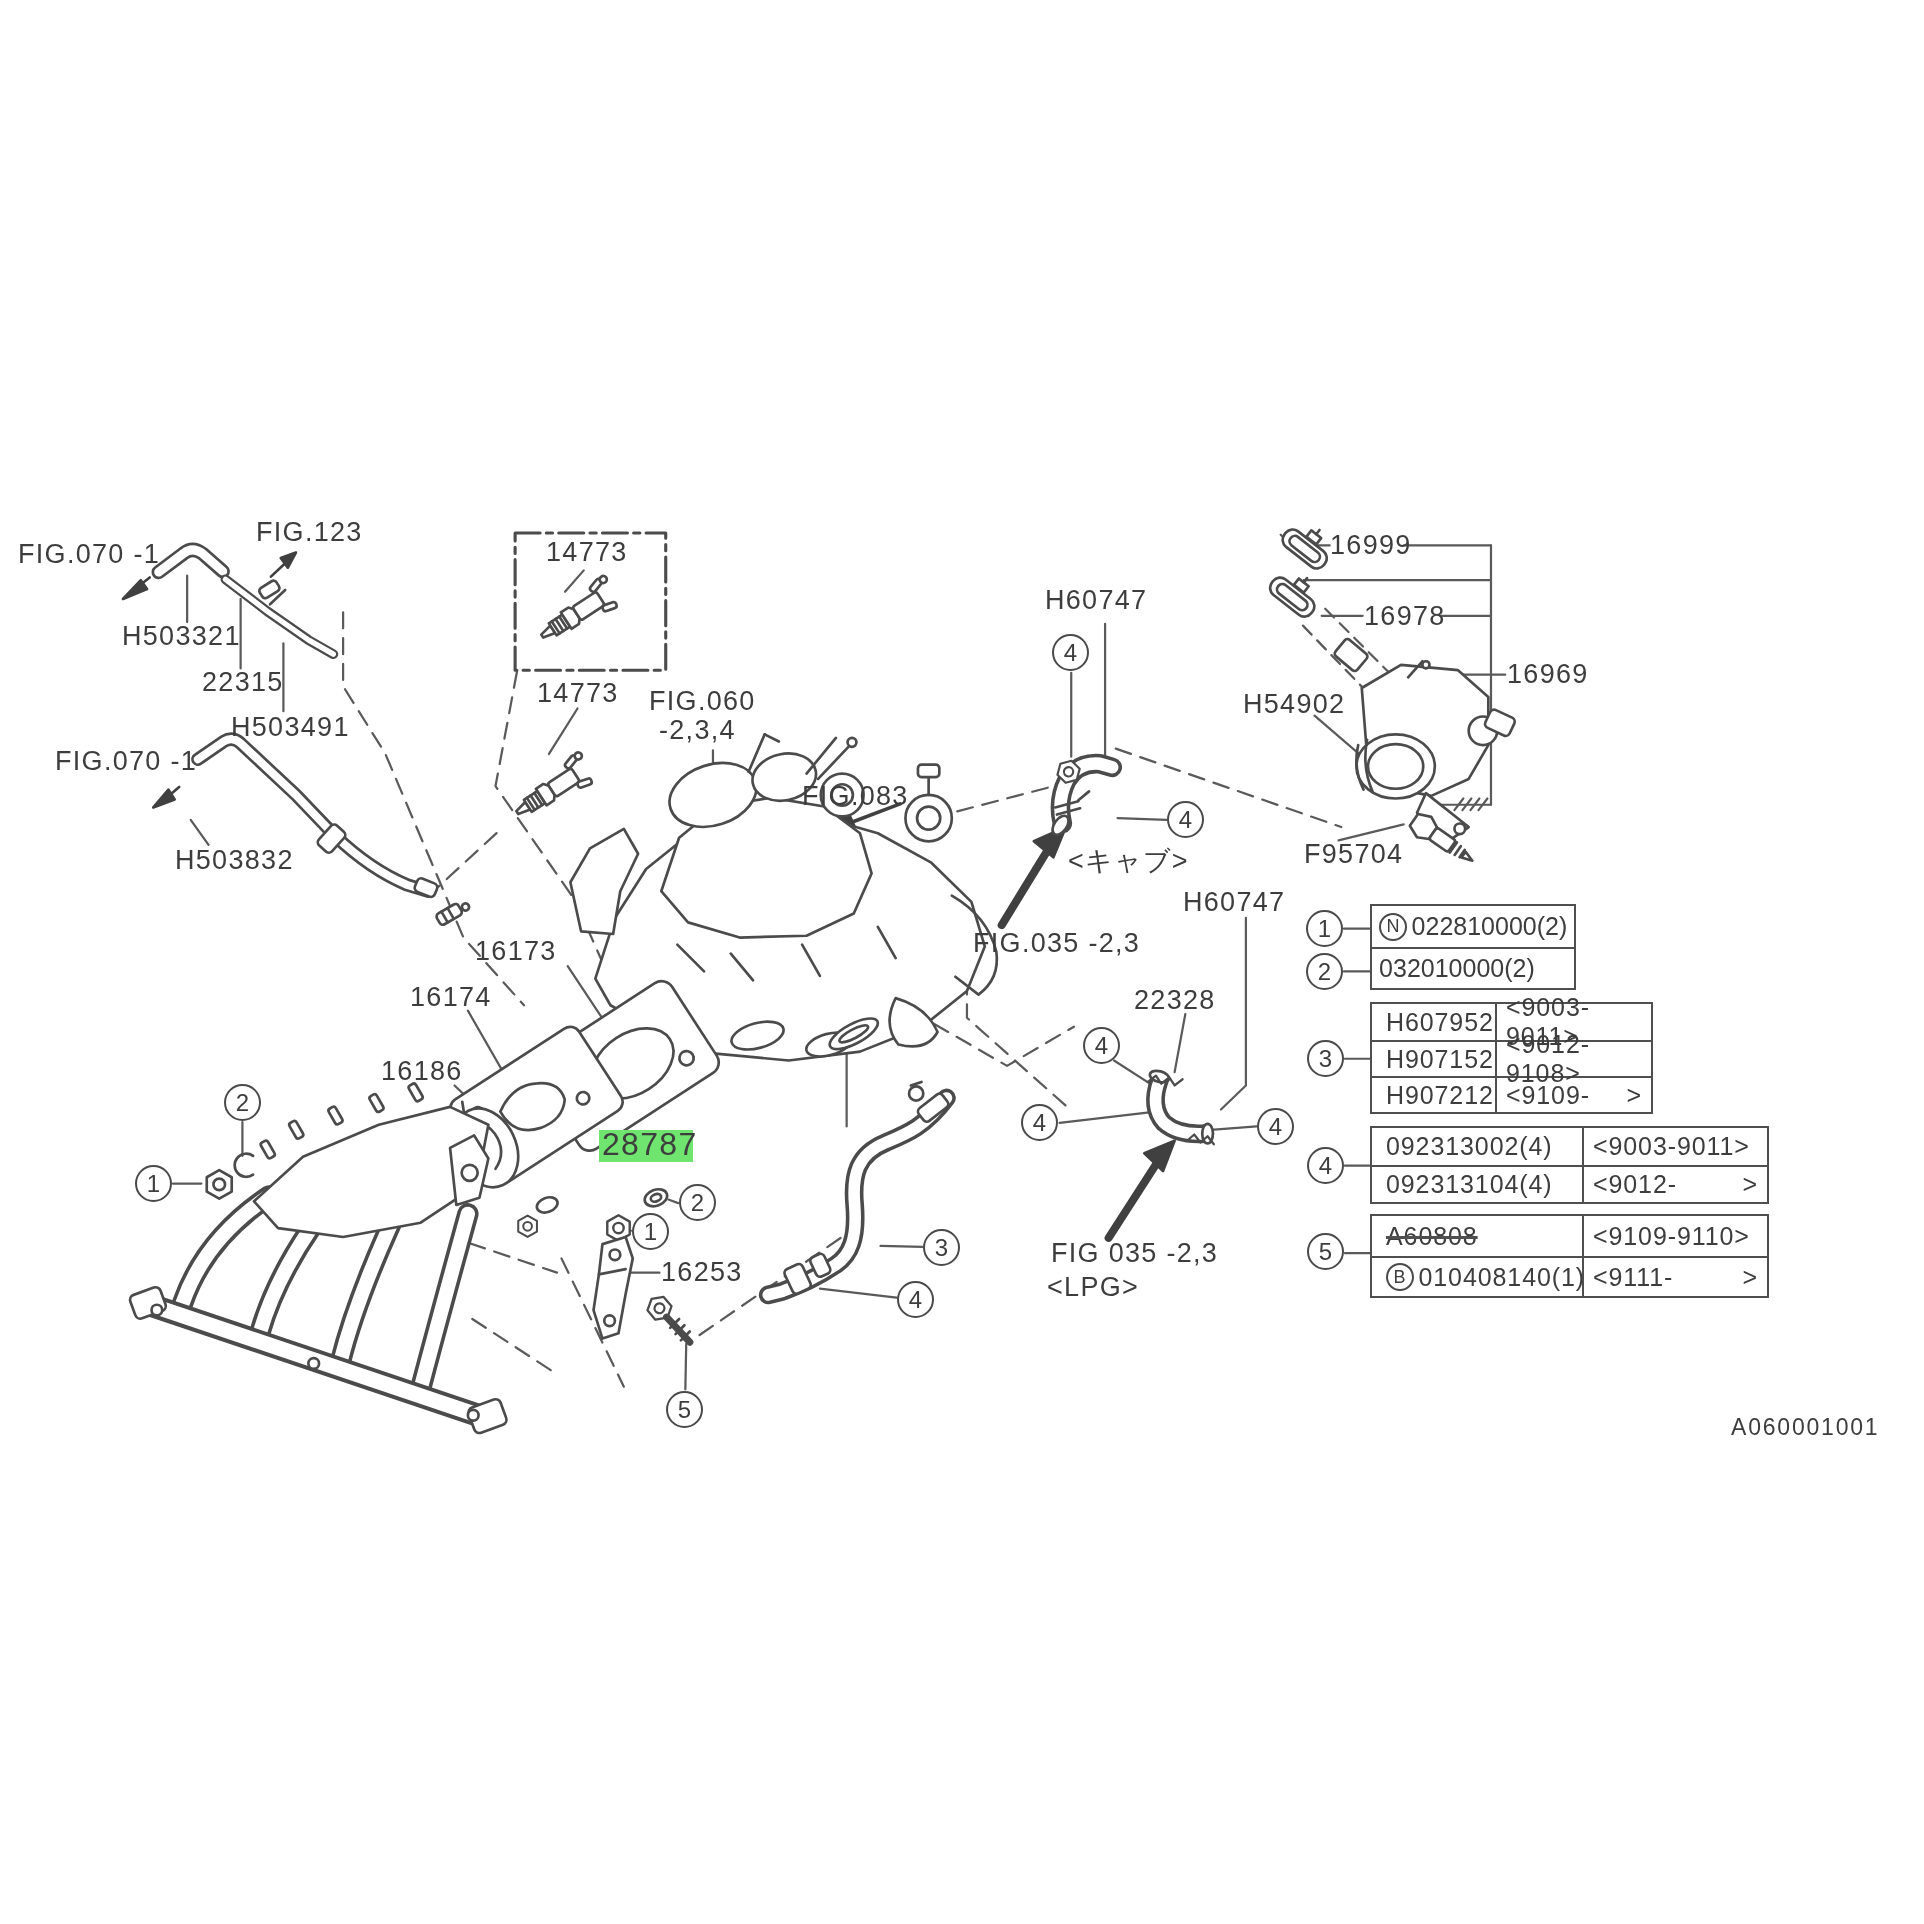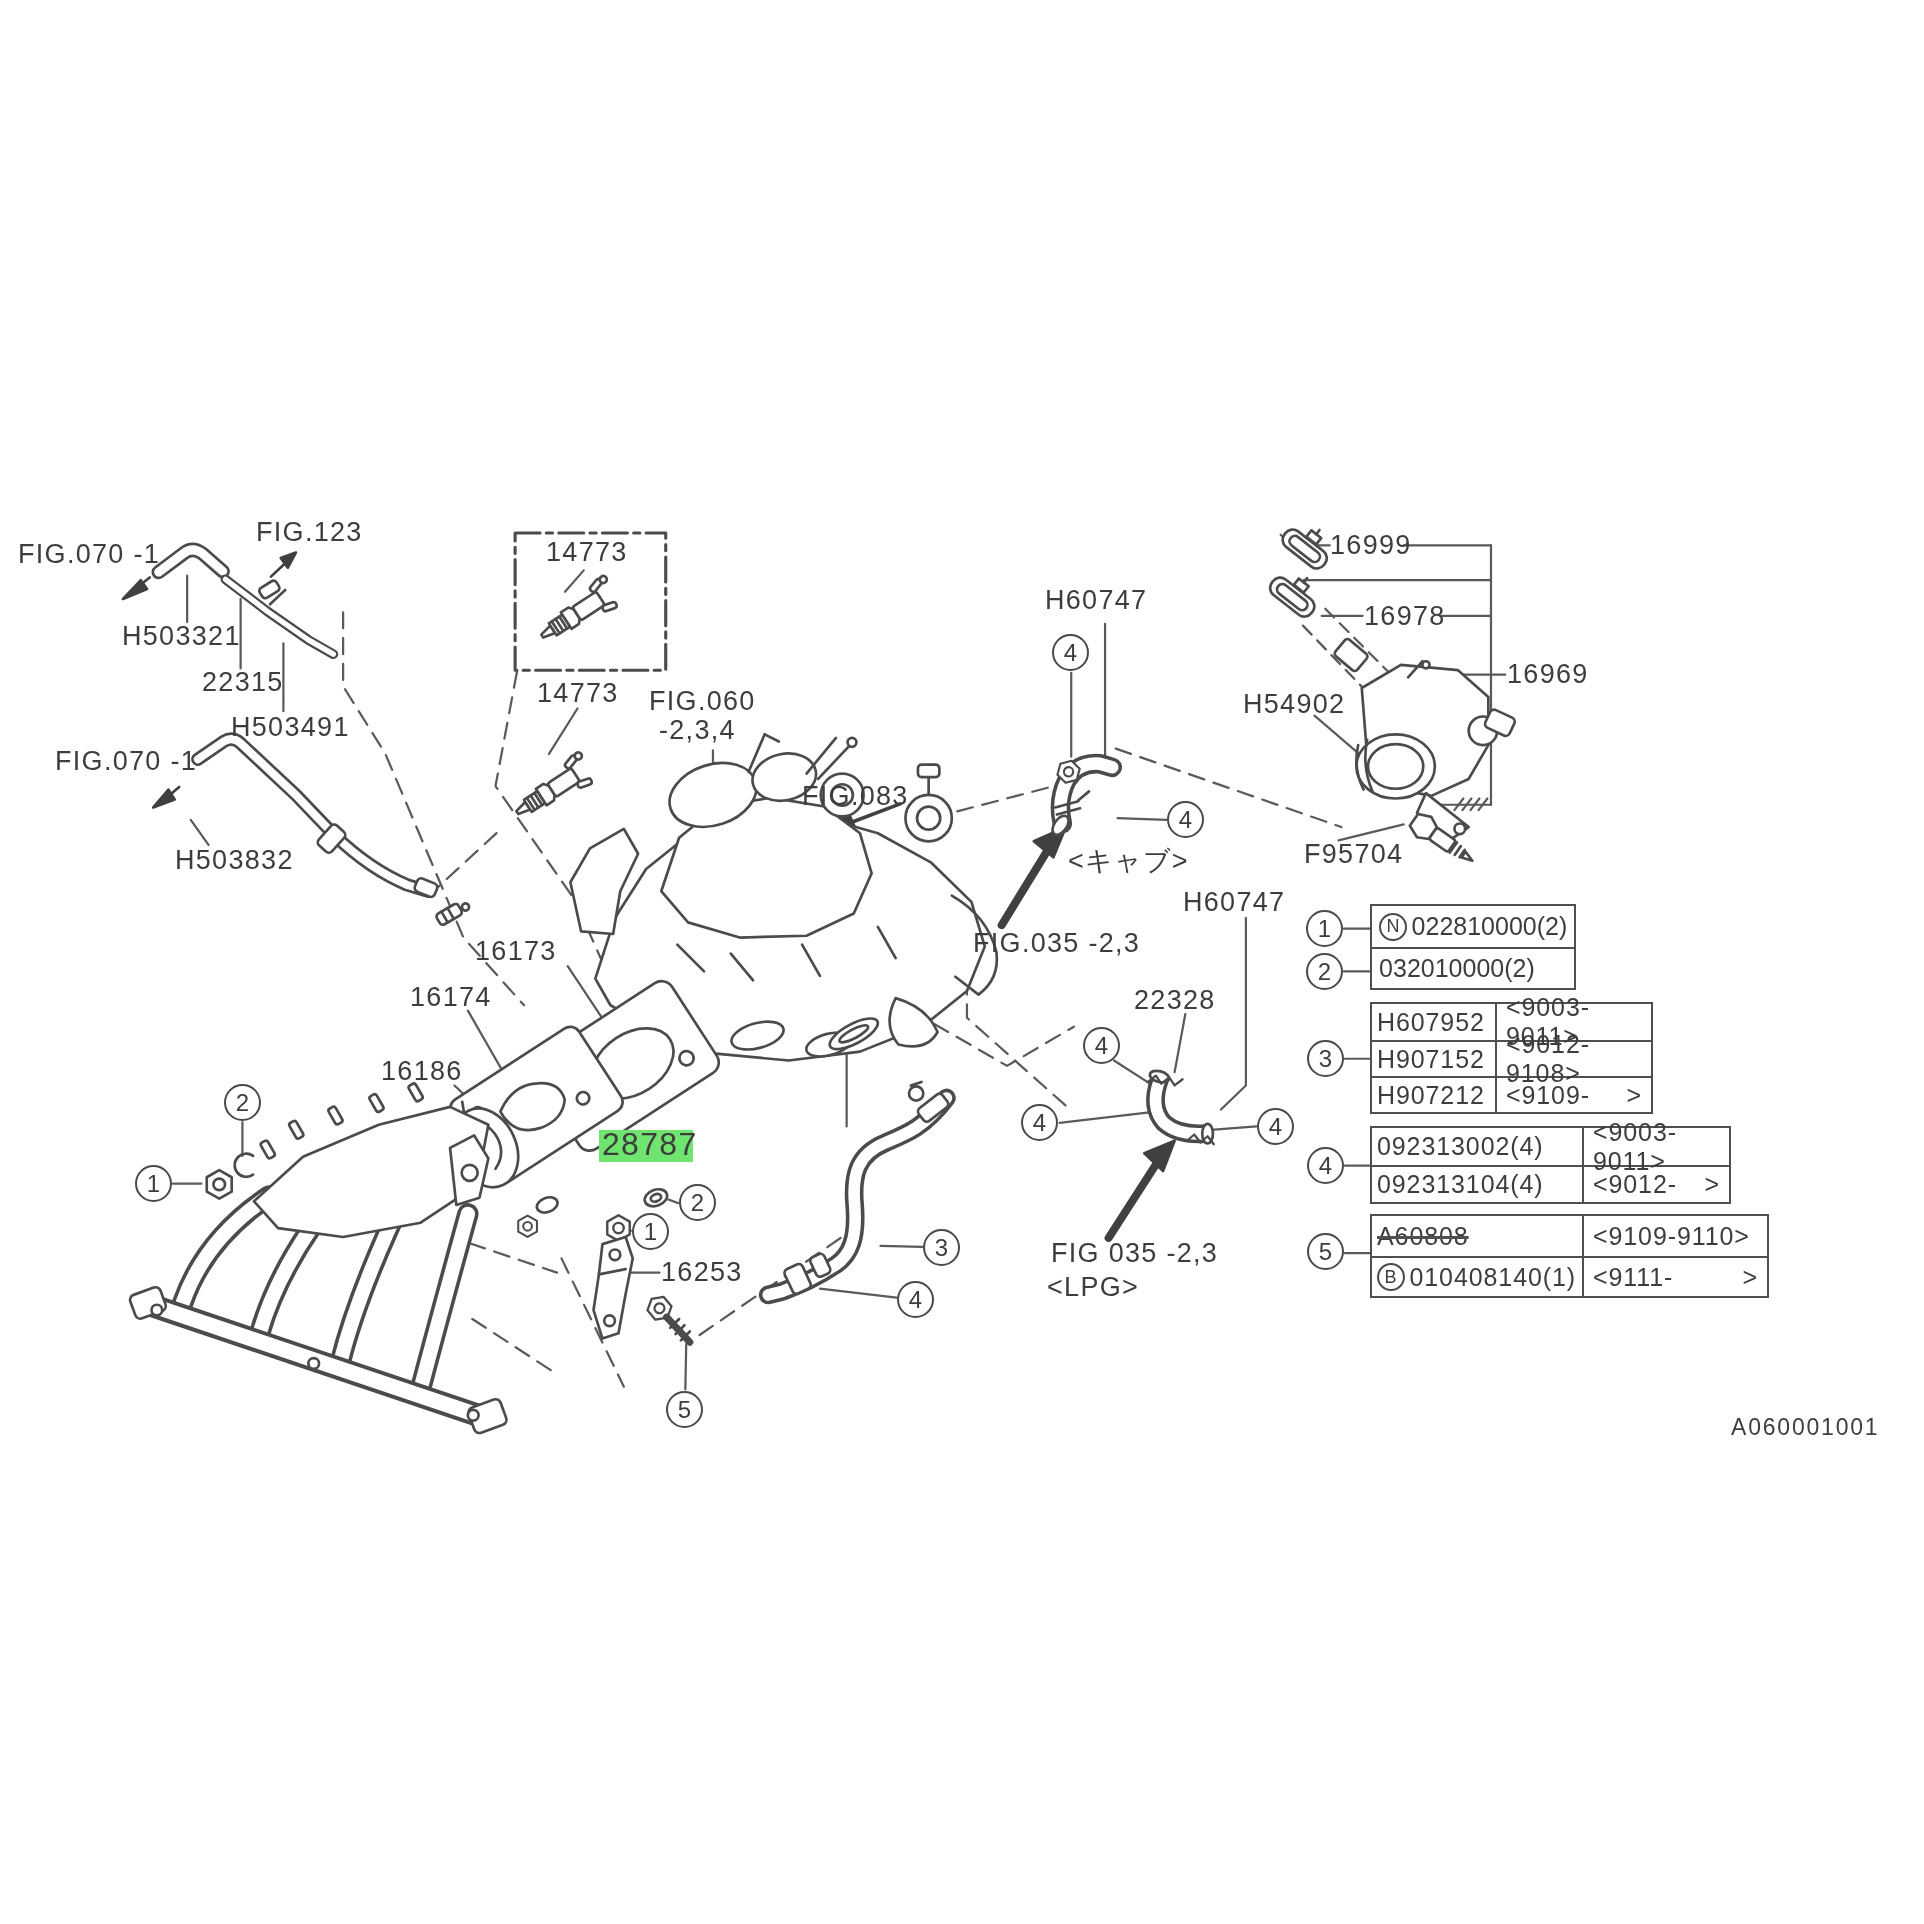--- a/index.html
+++ b/index.html
@@ -13,21 +13,21 @@
   .co{position:absolute;width:37px;height:37px;border:2.7px solid #4a4a4a;border-radius:50%;
       background:#fff;display:flex;align-items:center;justify-content:center;
       font-size:24px;color:#3d3d3d;box-sizing:border-box;z-index:3}
   .tb{position:absolute;border:2.7px solid #4f4f4f;background:#fff;box-sizing:border-box;z-index:3;font-size:25px}
   .tb .tr{display:flex;align-items:center;box-sizing:border-box}
   .tb .tr + .tr{border-top:2.7px solid #4f4f4f}
   .tbA .tr{height:41px;padding-left:7.1px}
   .tbB .tr{height:36px}
   .tbC .tr{height:37px}
   .tbD .tr{height:40px}
-  .ccode{display:flex;align-items:center;padding-left:5px;box-sizing:border-box;height:100%;letter-spacing:0.9px}
+  .ccode{display:flex;align-items:center;padding-left:14px;box-sizing:border-box;height:100%;letter-spacing:0.9px}
   .tbB .ccode{width:123px}
   .tbC .ccode,.tbD .ccode{width:210px}
   .crange{display:flex;align-items:center;justify-content:space-between;padding:0 9px;flex:1;
           box-sizing:border-box;height:100%;border-left:2.7px solid #4f4f4f;letter-spacing:0.9px}
   .badge{width:28px;height:28px;border:2.7px solid #4a4a4a;border-radius:50%;display:inline-flex;
          align-items:center;justify-content:center;font-size:18px;margin-right:4.5px;box-sizing:border-box;flex:none}
   .badge:empty{display:none}
   .struck{text-decoration:line-through;text-decoration-thickness:2.7px;text-decoration-color:#4f4f4f}
 </style>
 </head>
@@ -424,21 +424,21 @@
   </div>
   <div class="tr">
     <span class="ccode">H907212</span>
     <span class="crange">
           <span>&lt;9109-</span>
           <span>&gt;</span>
         </span>
   </div>
 </div>
 
-<div class="tb tbC" style="left:1370px;top:1126px;width:361px">
+<div class="tb tbC" style="left:1370px;top:1126px;width:399px">
   <div class="tr">
     <span class="ccode">092313002(4)</span>
     <span class="crange">
           <span>&lt;9003-9011&gt;</span>
           <span></span>
         </span>
   </div>
   <div class="tr">
     <span class="ccode">092313104(4)</span>
     <span class="crange">

